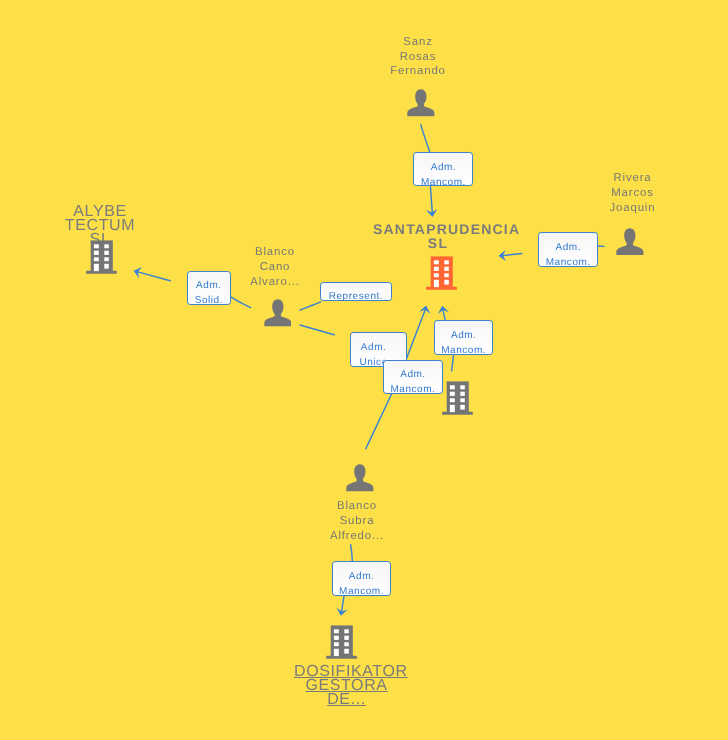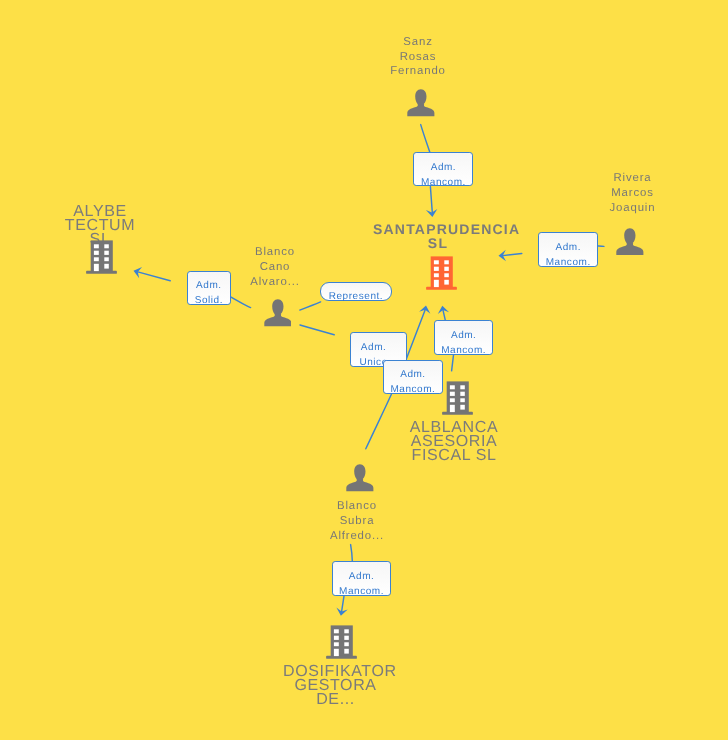--- a/index.html
+++ b/index.html
@@ -129,23 +129,20 @@
       <rect x="8.9" y="4.3" width="4.9" height="4.0"></rect>
       <rect x="19.3" y="4.3" width="4.5" height="4.0"></rect>
       <rect x="8.9" y="10.7" width="4.9" height="4.2"></rect>
       <rect x="19.3" y="10.7" width="4.5" height="4.2"></rect>
       <rect x="8.9" y="17.3" width="4.9" height="3.9"></rect>
       <rect x="19.3" y="17.3" width="4.5" height="3.9"></rect>
       <rect x="8.9" y="23.8" width="4.9" height="7.3"></rect>
       <rect x="19.3" y="23.8" width="4.5" height="4.8"></rect>
     </g>
   </svg>
-  <div class="nlabel company" style="left:401.5px;top:420.9px;width:105px;">ALBLANCA
-ASESORIA
-FISCAL SL</div>
 
   <svg class="nicon" style="left:346.0px;top:464.1px;width:27.7px;height:27.5px;" viewBox="0 0 27.7 27.5">
     <path d="M13.85 0.3 C17.35 0.3 19.5 3.2 19.5 7.5 C19.5 10.8 18.3 13.7 16.75 15.1 C16.95 15.2 17.15 15.5 17.15 16.1 L16.95 16.6 C16.95 17.3 17.6 17.7 18.75 18.1 C21.3 18.85 24.0 19.6 25.2 20.4 C26.7 21.4 27.4 22.4 27.4 23.9 L27.4 27.3 L0.3 27.3 L0.3 23.9 C0.3 22.4 1.0 21.4 2.5 20.4 C3.7 19.6 6.4 18.85 8.95 18.1 C10.1 17.7 10.75 17.3 10.75 16.6 L10.75 16.1 C10.75 15.5 10.75 15.2 10.55 15.0 C9.4 13.7 8.2 10.8 8.2 7.5 C8.2 3.2 10.35 0.3 13.85 0.3 Z" fill="#757575"></path>
   </svg>
   <div class="nlabel" style="left:306.5px;top:499.2px;width:101px;">Blanco
 Subra
 Alfredo...</div>
 
   <svg class="nicon" style="left:325px;top:625px;width:32px;height:34px;" viewBox="0 0 32 34">
     <g fill="#757575">
@@ -156,31 +153,31 @@
       <rect x="8.9" y="4.3" width="4.9" height="4.0"></rect>
       <rect x="19.3" y="4.3" width="4.5" height="4.0"></rect>
       <rect x="8.9" y="10.7" width="4.9" height="4.2"></rect>
       <rect x="19.3" y="10.7" width="4.5" height="4.2"></rect>
       <rect x="8.9" y="17.3" width="4.9" height="3.9"></rect>
       <rect x="19.3" y="17.3" width="4.5" height="3.9"></rect>
       <rect x="8.9" y="23.8" width="4.9" height="7.3"></rect>
       <rect x="19.3" y="23.8" width="4.5" height="4.8"></rect>
     </g>
   </svg>
-  <div class="nlabel company" style="left:283px;top:664.9px;width:105px;">DOSIFIKATOR
+  <div class="nlabel company" style="left:294px;top:664.9px;width:105px;text-decoration:underline;">DOSIFIKATOR
 GESTORA
 DE...</div>
 
   <div class="relbox" style="left:397.4px;top:152px;width:60.1px;height:34.4px;">Adm.
 Mancom.</div>
   <div class="relbox" style="left:522.4px;top:232.4px;width:59.7px;height:34.2px;">Adm.
 Mancom.</div>
   <div class="relbox" style="left:170.6px;top:270.7px;width:44.5px;height:34.4px;">Adm.
 Solid.</div>
-  <div class="relbox" style="left:304.3px;top:281.9px;width:71.3px;height:18.9px;border-radius:9px;">Represent.</div>
+  <div class="relbox" style="left:304.3px;top:281.9px;width:71.3px;height:18.9px;">Represent.</div>
   <div class="relbox" style="left:334.3px;top:332.3px;width:56.7px;height:35px;padding-right:10px;">Adm.
 Unico</div>
   <div class="relbox" style="left:367.1px;top:359.9px;width:59.7px;height:33.9px;">Adm.
 Mancom.</div>
   <div class="relbox" style="left:418.1px;top:320.4px;width:59.2px;height:34.4px;">Adm.
 Mancom.</div>
   <div class="relbox" style="left:315.7px;top:561.4px;width:59.8px;height:34.2px;">Adm.
 Mancom.</div>
 
   <div class="logo" style="left:648px;top:747px;width:80px;height:22px;">

